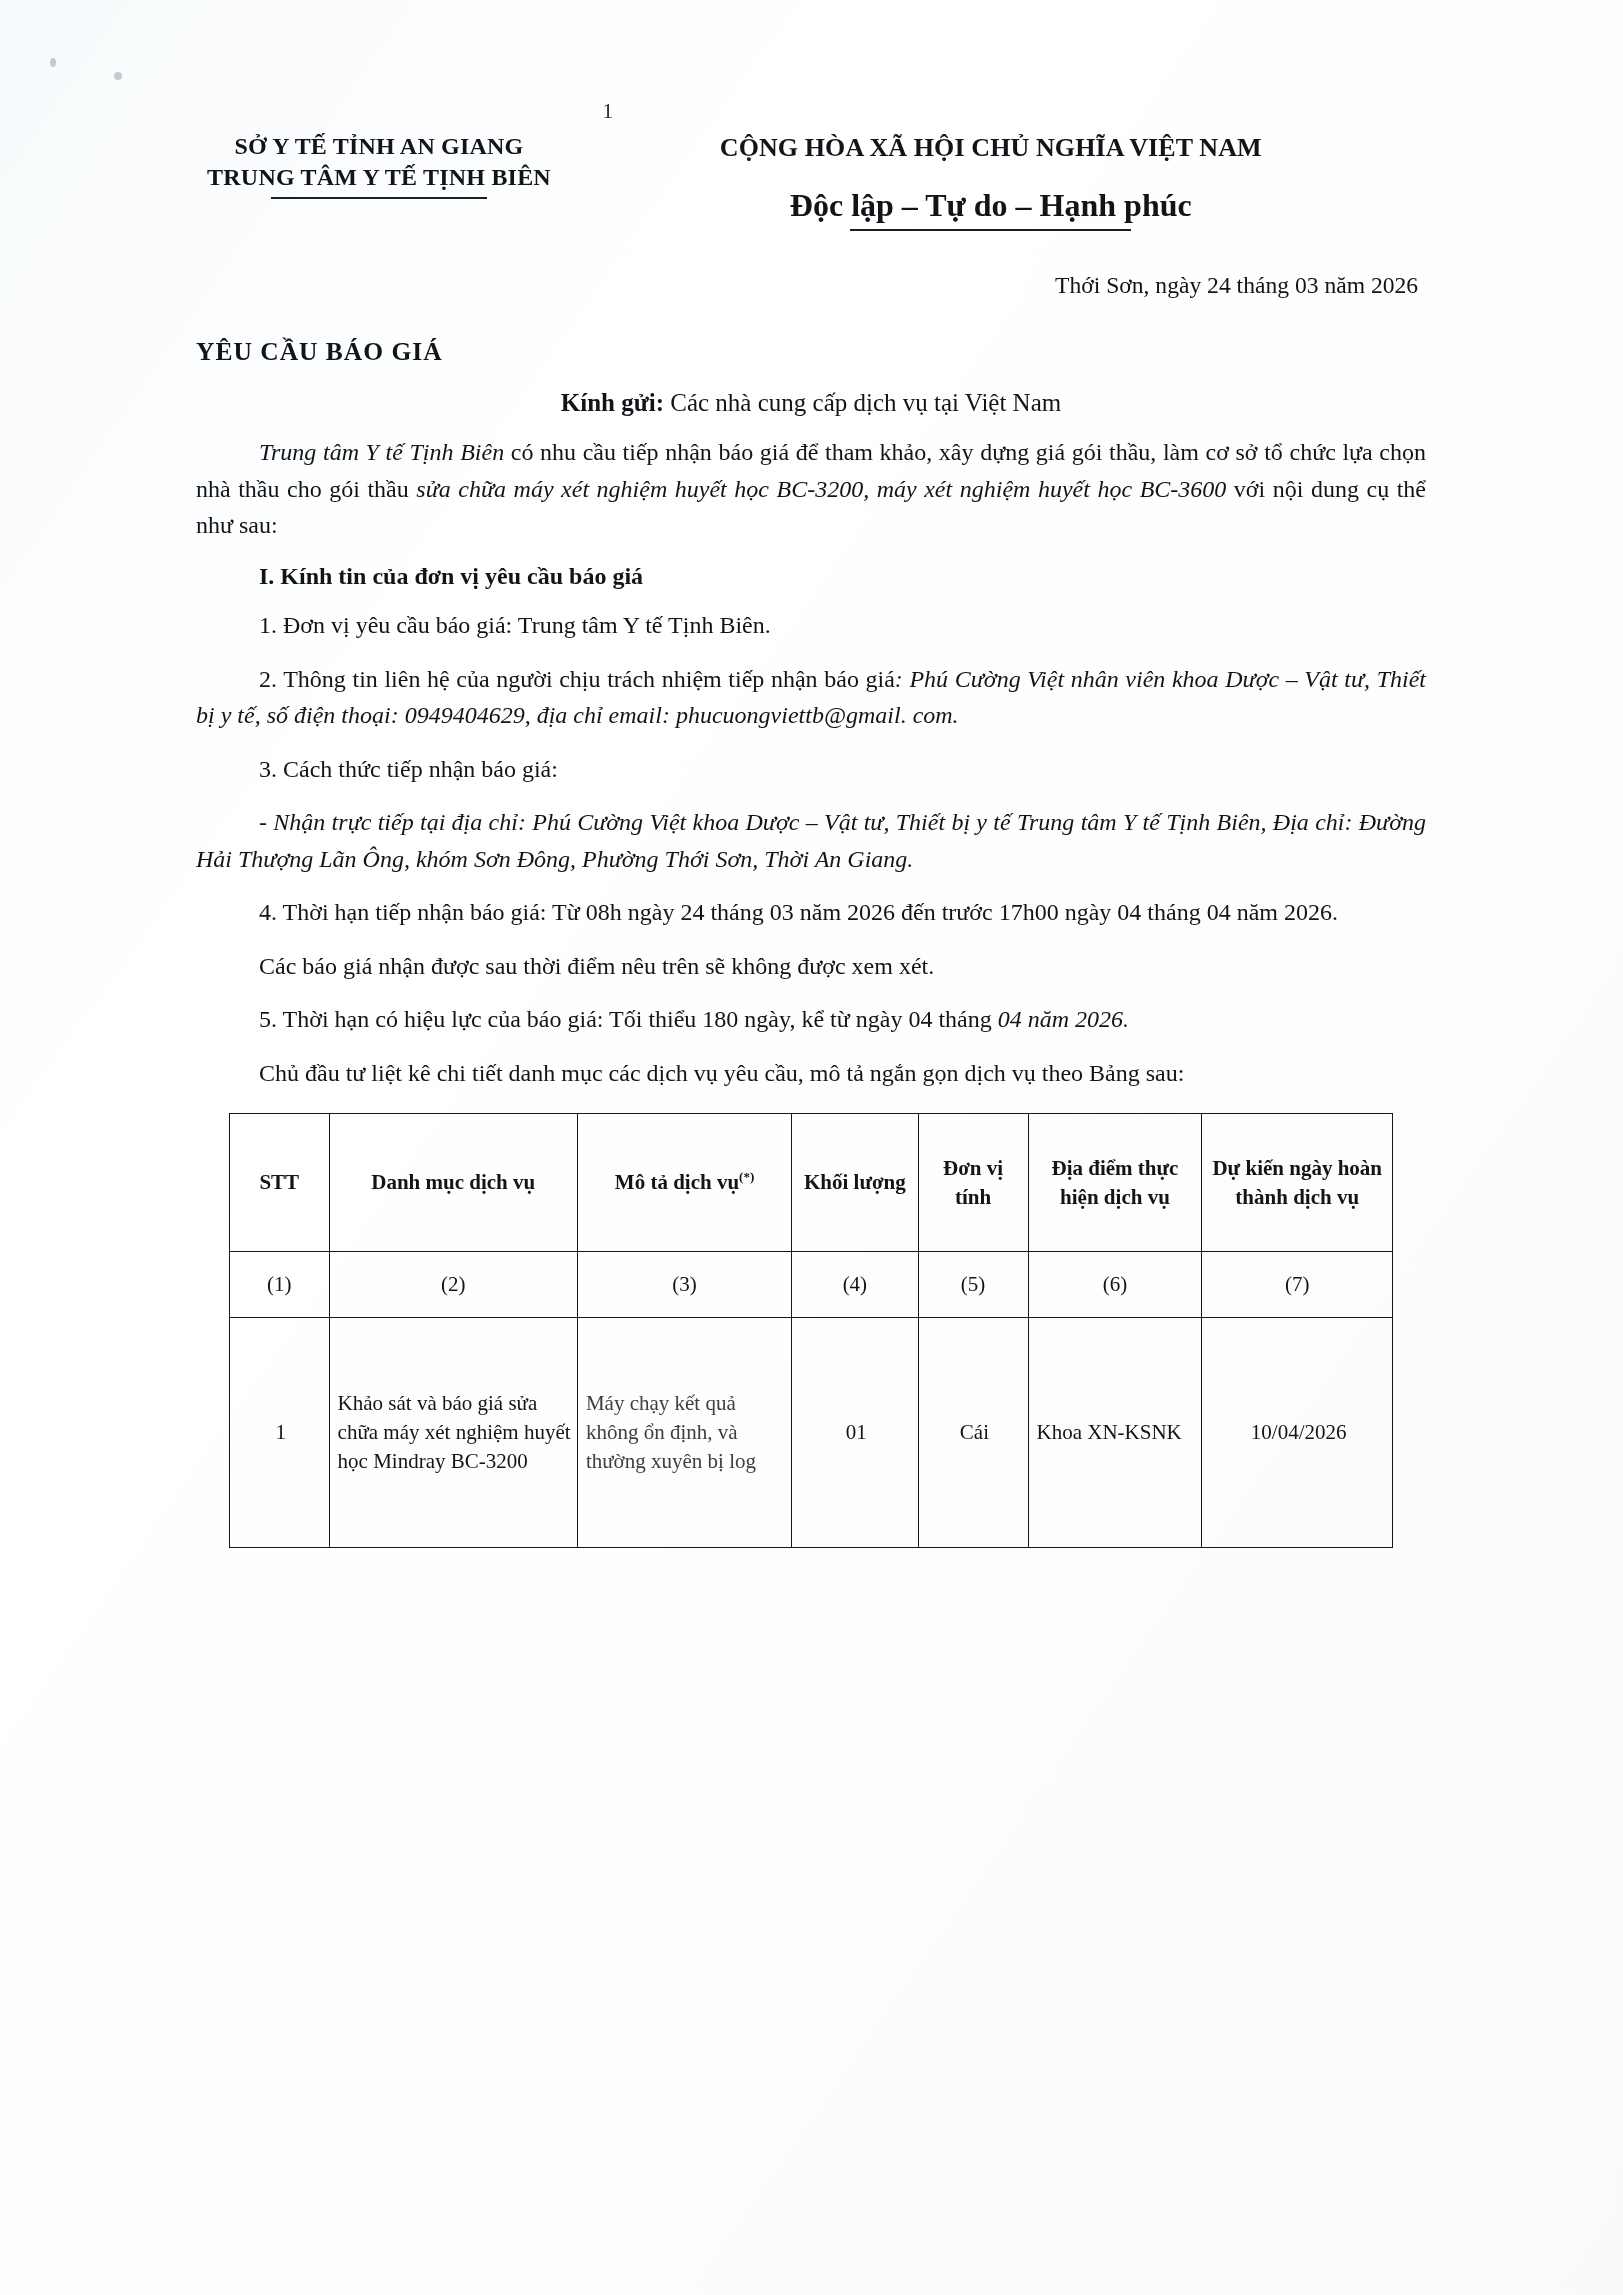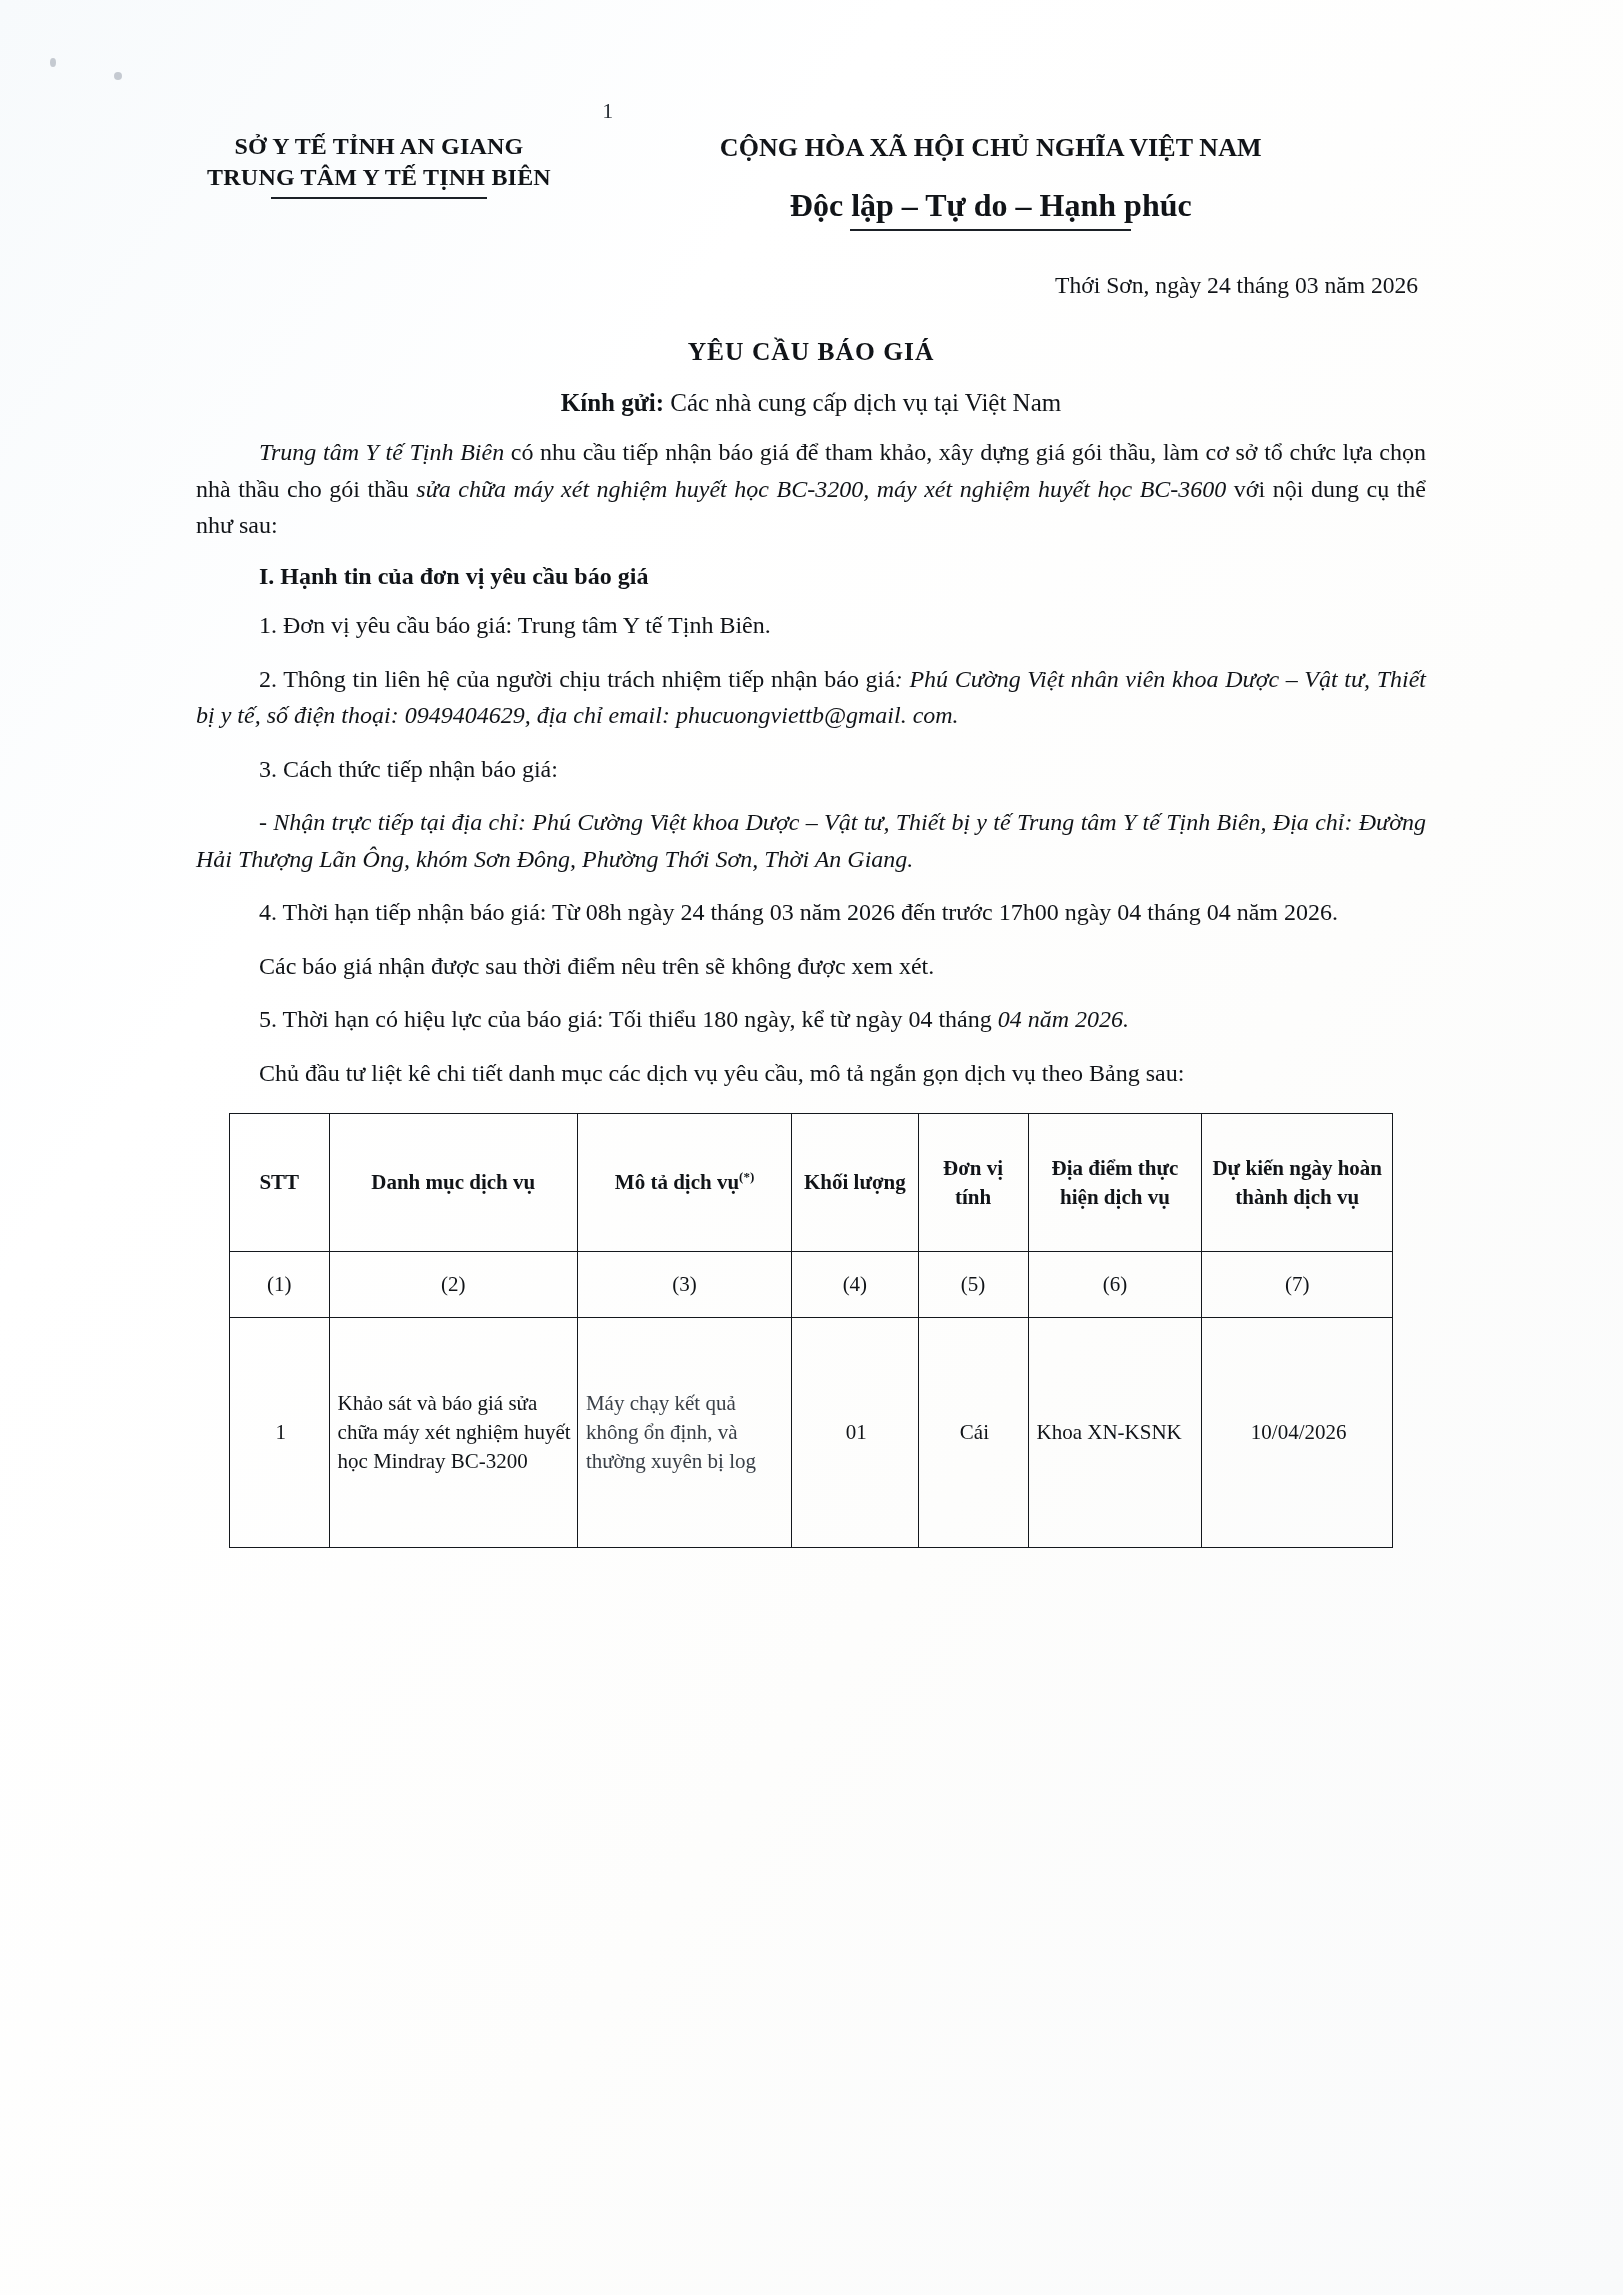--- a/index.html
+++ b/index.html
@@ -70,21 +70,20 @@
   .date-line{
     text-align:right;
     font-size:23.6px;
     margin-top:41px;
     padding-right:7.9px;
     font-style:normal;
   }
 
   
   .title-main{
-    text-align:center;
     font-weight:700;
     font-size:25.5px;
     letter-spacing:1px;
     margin-top:38px;
   }
   .title-sub{
     text-align:center;
     font-size:25px;
     margin-top:22px;
   }
@@ -170,21 +169,21 @@
 
     <div class="title-main">YÊU CẦU BÁO GIÁ</div>
 
     <div class="title-sub">
       <span class="kg">Kính gửi:</span>
       <span>Các nhà cung cấp dịch vụ tại Việt Nam</span>
     </div>
 
     <p class="body"><span class="it">Trung tâm Y tế Tịnh Biên</span><span> có nhu cầu tiếp nhận báo giá để tham khảo, xây dựng giá gói thầu, làm cơ sở tổ chức lựa chọn nhà thầu cho gói thầu </span><span class="it">sửa chữa máy xét nghiệm huyết học BC-3200, máy xét nghiệm huyết học BC-3600</span><span> với nội dung cụ thể như sau:</span></p>
 
-    <div class="heading">I. Hạnh tin của đơn vị yêu cầu báo giá</div>
+    <div class="heading">I. Kính tin của đơn vị yêu cầu báo giá</div>
 
     <p class="body">1. Đơn vị yêu cầu báo giá: Trung tâm Y tế Tịnh Biên.</p>
 
     <p class="body"><span>2. Thông tin liên hệ của người chịu trách nhiệm tiếp nhận báo giá</span><span class="it">: Phú Cường Việt nhân viên khoa Dược – Vật tư, Thiết bị y tế, số điện thoại: 0949404629, địa chỉ email: phucuongviettb@gmail. com.</span></p>
 
     <p class="body">3. Cách thức tiếp nhận báo giá:</p>
 
     <p class="body dash it">- Nhận trực tiếp tại địa chỉ: Phú Cường Việt khoa Dược – Vật tư, Thiết bị y tế Trung tâm Y tế Tịnh Biên, Địa chỉ: Đường Hải Thượng Lãn Ông, khóm Sơn Đông, Phường Thới Sơn, Thời An Giang.</p>
 
     <p class="body">4. Thời hạn tiếp nhận báo giá: Từ 08h ngày 24 tháng 03 năm 2026 đến trước 17h00 ngày 04 tháng 04 năm 2026.</p>

